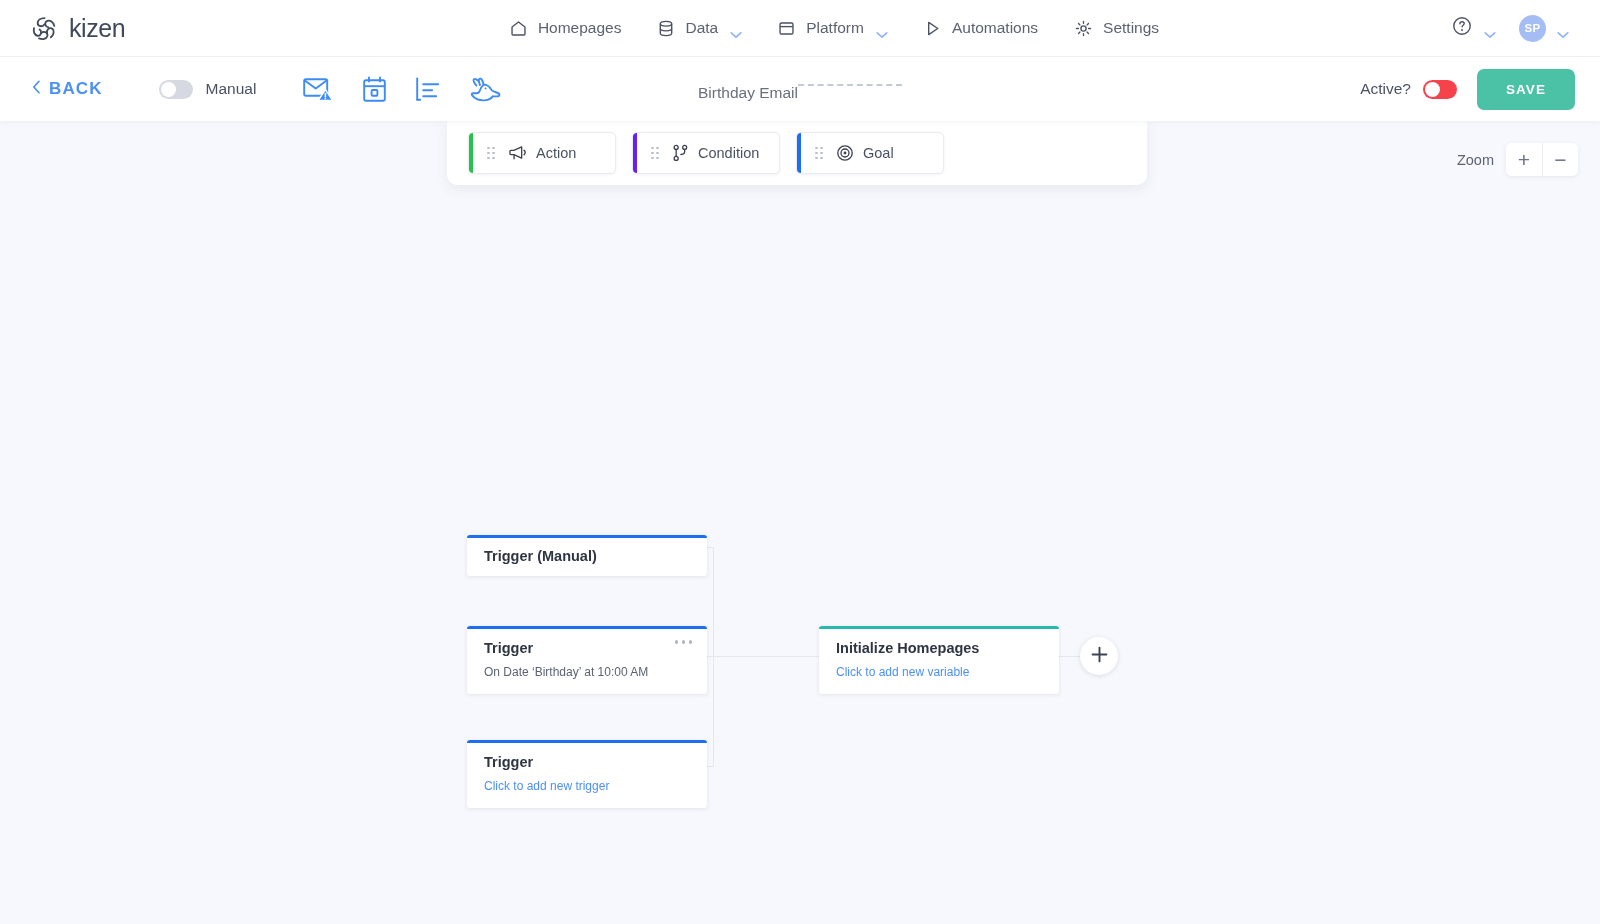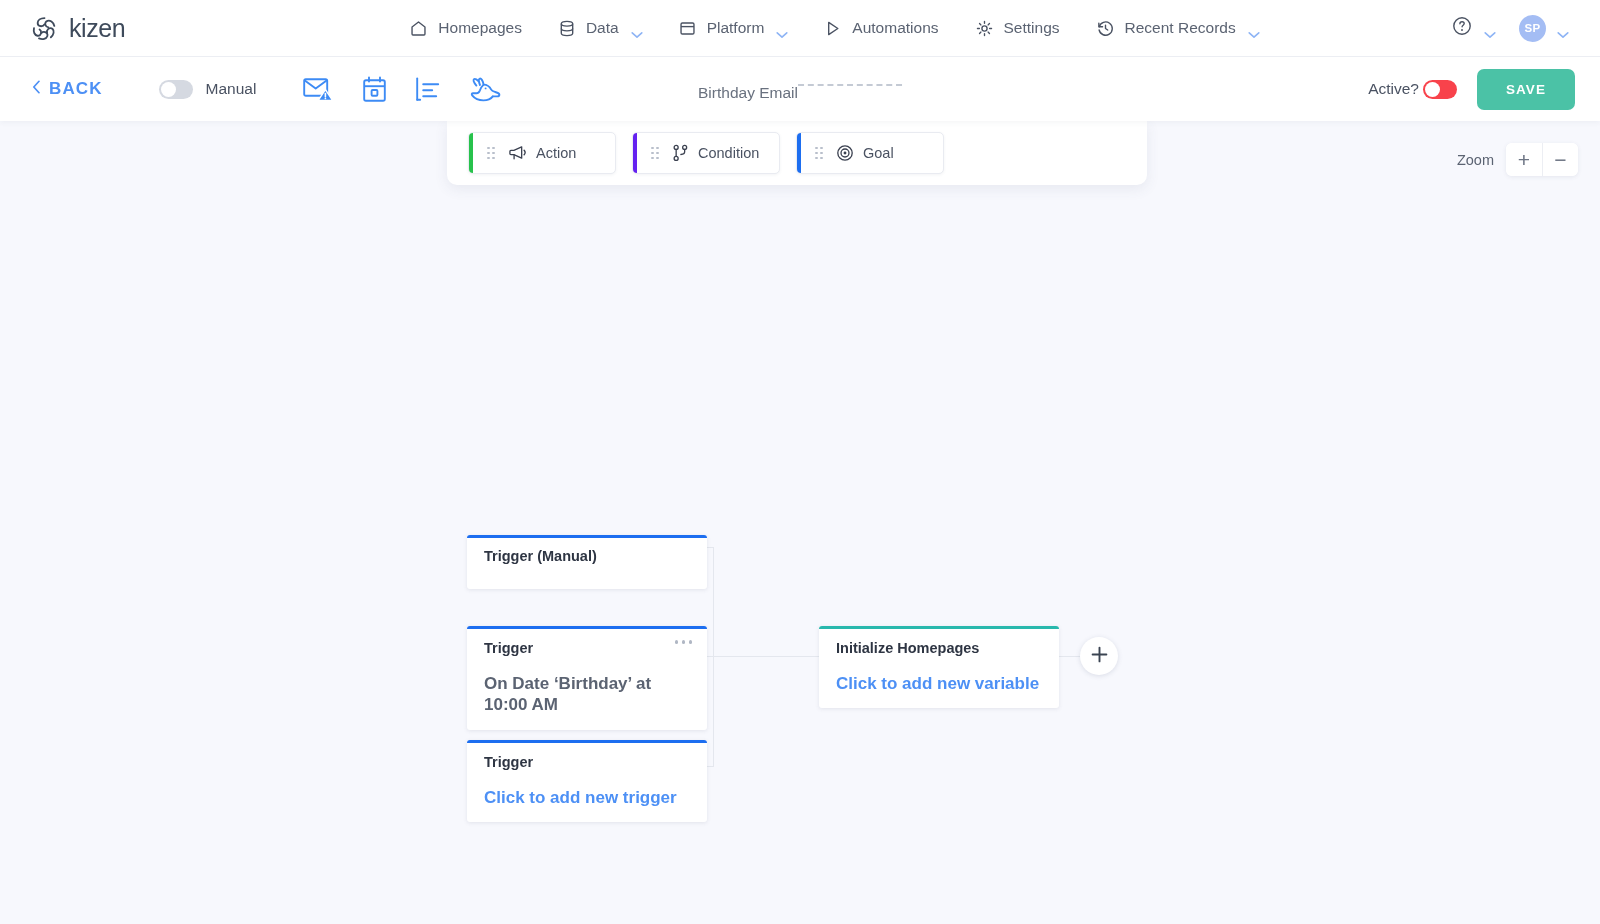--- a/index.html
+++ b/index.html
@@ -151,21 +151,21 @@
     border-bottom: 2px dashed #c4cad4;
   }
 
   .subbar-right {
     position: absolute;
     right: 25px;
     display: flex;
     align-items: center;
     gap: 20px;
   }
-  .active-wrap { display: flex; align-items: center; gap: 4px; }
+  .active-wrap { display: flex; align-items: center; gap: 12px; }
   .active-label { font-size: 15.5px; color: #4a5262; }
   .save-btn {
     width: 98px; height: 41px;
     border-radius: 7px;
     background: #4bc2a6;
     color: #ffffff;
     font-size: 13.5px;
     font-weight: 700;
     letter-spacing: 1.1px;
     border: none;
@@ -280,37 +280,36 @@
   }
   .node.trigger::before { background: #1d6ef0; }
   .node.varnode::before { background: #29b8ad; }
   .node-title {
     font-size: 14.5px;
     font-weight: 700;
     color: #2e3543;
     line-height: 1.25;
   }
   .node-sub {
-    font-size: 17px;
+    font-size: 12px;
     color: #5b6372;
-    margin-top: 16px;
+    margin-top: 8px;
     line-height: 1.25;
-    font-weight: bold;
   }
   .node-sub.link { color: #4d90f5; cursor: pointer; }
   .node-dots {
     position: absolute;
     top: 14px; right: 15px;
     display: flex;
     gap: 3.5px;
     cursor: pointer;
   }
   .node-dots i { width: 3.5px; height: 3.5px; border-radius: 50%; background: #b0b7c4; display: block; }
 
-  #node-trigger-manual { left: 467px; top: 414px; width: 240px; height: 54px; padding-top: 12px; }
+  #node-trigger-manual { left: 467px; top: 414px; width: 240px; height: 41px; padding-top: 12px; }
   #node-trigger-date   { left: 467px; top: 505px; width: 240px; }
   #node-trigger-new    { left: 467px; top: 619px; width: 240px; }
   #node-init-vars      { left: 819px; top: 505px; width: 240px; }
 
   
   .conn { position: absolute; background: #e4e7ee; z-index: 5; }
   #conn-vert    { left: 713px; top: 426px; width: 1px; height: 220px; }
   #conn-h-top   { left: 707px; top: 426px; width: 7px; height: 1px; }
   #conn-h-mid   { left: 707px; top: 535px; width: 7px; height: 1px; }
   #conn-h-bot   { left: 707px; top: 645px; width: 7px; height: 1px; }
@@ -427,35 +426,20 @@
     <div class="nav-item">
       <span class="glyph">
         <svg width="19" height="19" viewBox="0 0 20 20" fill="none">
           <circle cx="10" cy="10" r="2.7" stroke="#4a5262" stroke-width="1.45"></circle>
           <path d="M10 2.6v2M10 15.4v2M17.4 10h-2M4.6 10h-2M15.2 4.8l-1.4 1.4M6.2 13.8l-1.4 1.4M15.2 15.2l-1.4-1.4M6.2 6.2 4.8 4.8" stroke="#4a5262" stroke-width="1.45" stroke-linecap="round"></path>
         </svg>
       </span>
       <span>Settings</span>
     </div>
 
-    <div class="nav-item">
-      <span class="glyph">
-        <svg width="19" height="19" viewBox="0 0 20 20" fill="none">
-          <path d="M3.4 8.2A7 7 0 1 1 3.3 11.6" stroke="#4a5262" stroke-width="1.45" stroke-linecap="round"></path>
-          <path d="M3 4.3v3.9h3.9" stroke="#4a5262" stroke-width="1.45" stroke-linecap="round" stroke-linejoin="round"></path>
-          <path d="M10 6.6V10l2.3 1.6" stroke="#4a5262" stroke-width="1.45" stroke-linecap="round" stroke-linejoin="round"></path>
-        </svg>
-      </span>
-      <span>Recent Records</span>
-      <span class="caret">
-        <svg width="12" height="8" viewBox="0 0 12 8" fill="none">
-            <path d="M1.2 1.8 6 6.2l4.8-4.4" stroke="#8eb4f5" stroke-width="1.6" stroke-linecap="round" stroke-linejoin="round"></path>
-          </svg>
-      </span>
-    </div>
   </div>
 
   <div class="nav-right">
     <div class="help-wrap">
       <span>
         <svg width="22" height="22" viewBox="0 0 22 22" fill="none">
           <circle cx="11" cy="11" r="8.2" stroke="#4a5262" stroke-width="1.4"></circle>
           <path d="M8.9 8.7c0-1.2 1-2 2.2-2s2.1.8 2.1 1.9c0 1.6-2.1 1.6-2.1 3.2" stroke="#4a5262" stroke-width="1.4" stroke-linecap="round"></path>
           <circle cx="11" cy="15" r="0.95" fill="#4a5262"></circle>
         </svg>

